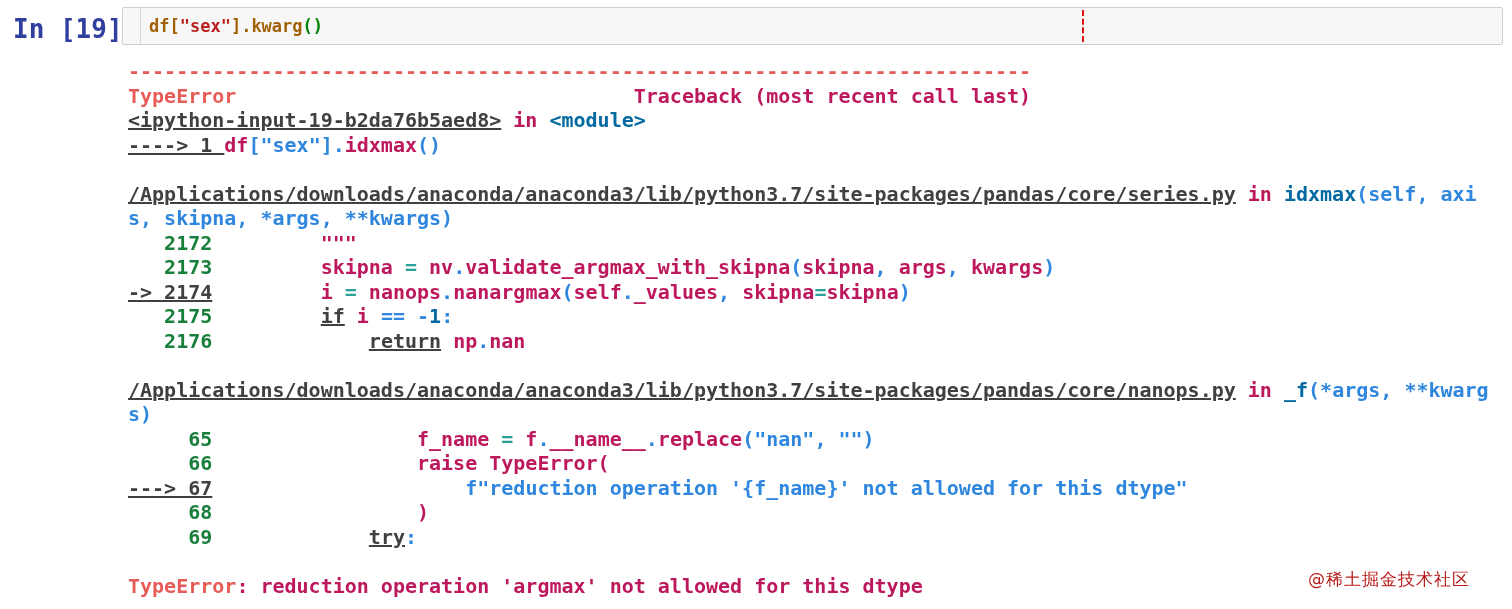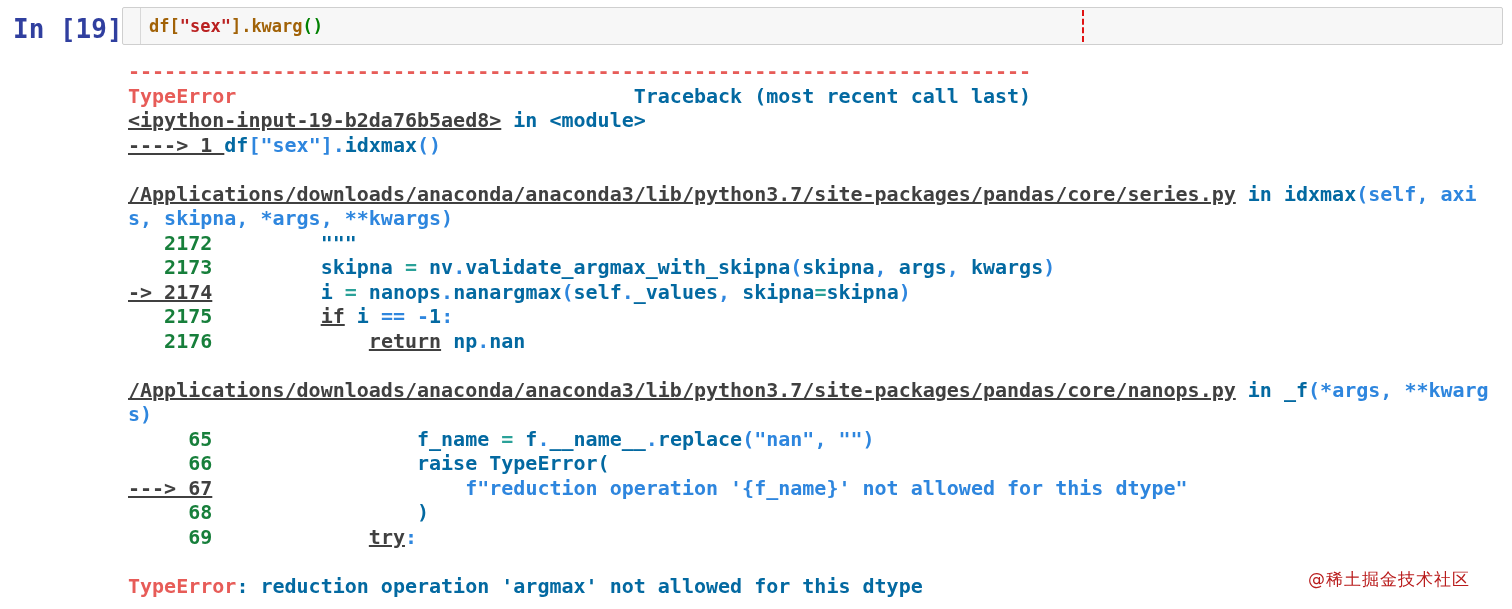--- a/index.html
+++ b/index.html
@@ -22,21 +22,21 @@
 
   .traceback { position:absolute; left:128px; top:59px; font-size:20px; font-weight:700;
                white-space:pre; }
   .traceback .line { height:24.5px; line-height:24.5px; }
   .r  { color:#e75c58; }
   .g  { color:#404040;text-decoration:underline; }
   .gb { color:#177f3b; }
   .c  { color:#0369a1; }
   .b  { color:#2e86de; }
   .t  { color:#2aa198; }
-  .k  { color:#0369a1; }
+  .k  { color:#be185d; }
 
   .watermark { position:absolute; right:42px; top:568px; font-size:17px; color:#b91c1c;
                font-family:"DejaVu Sans", sans-serif; letter-spacing:1px; }
 </style>
 </head>
 <body>
 
 <div class="prompt">In [19]:</div>
 
 <div class="input-cell">

